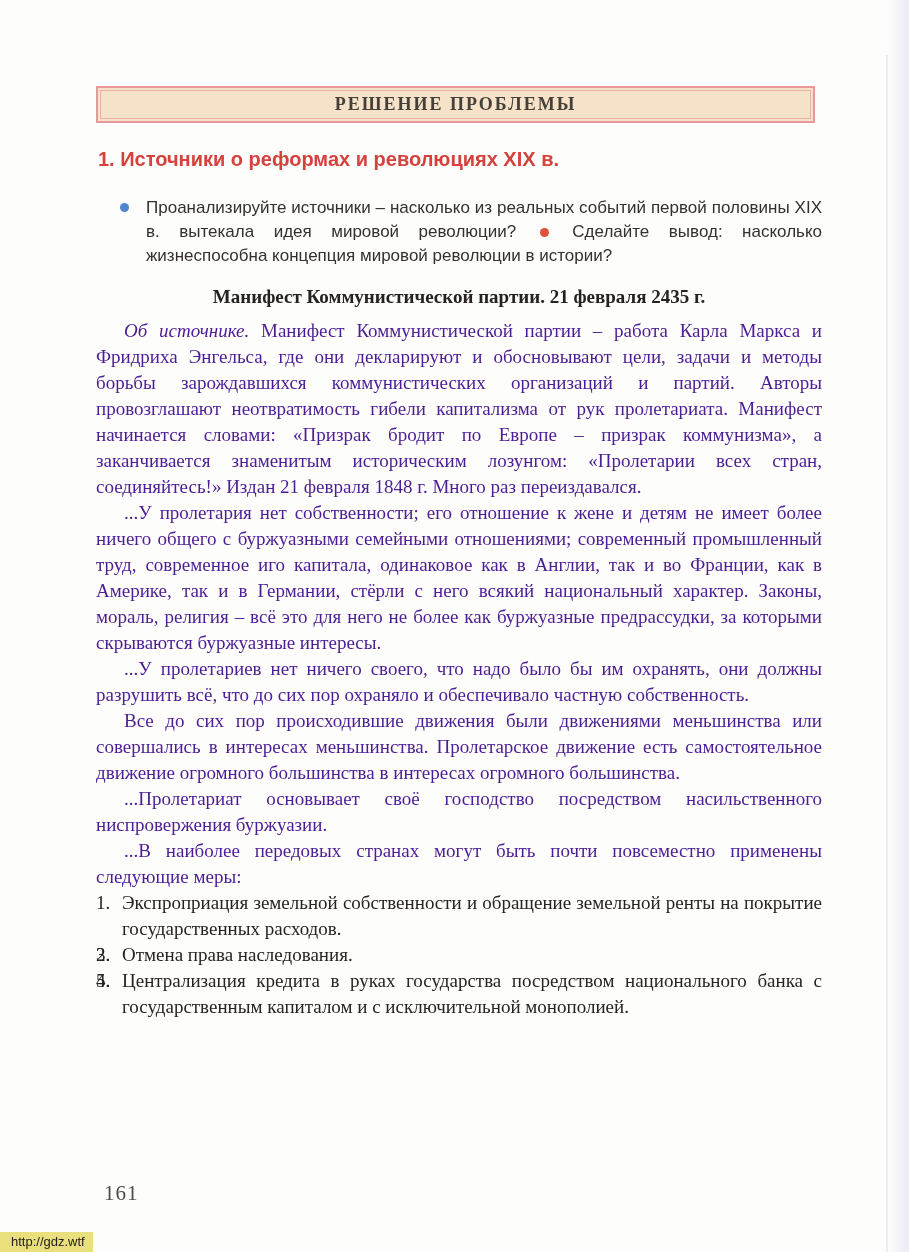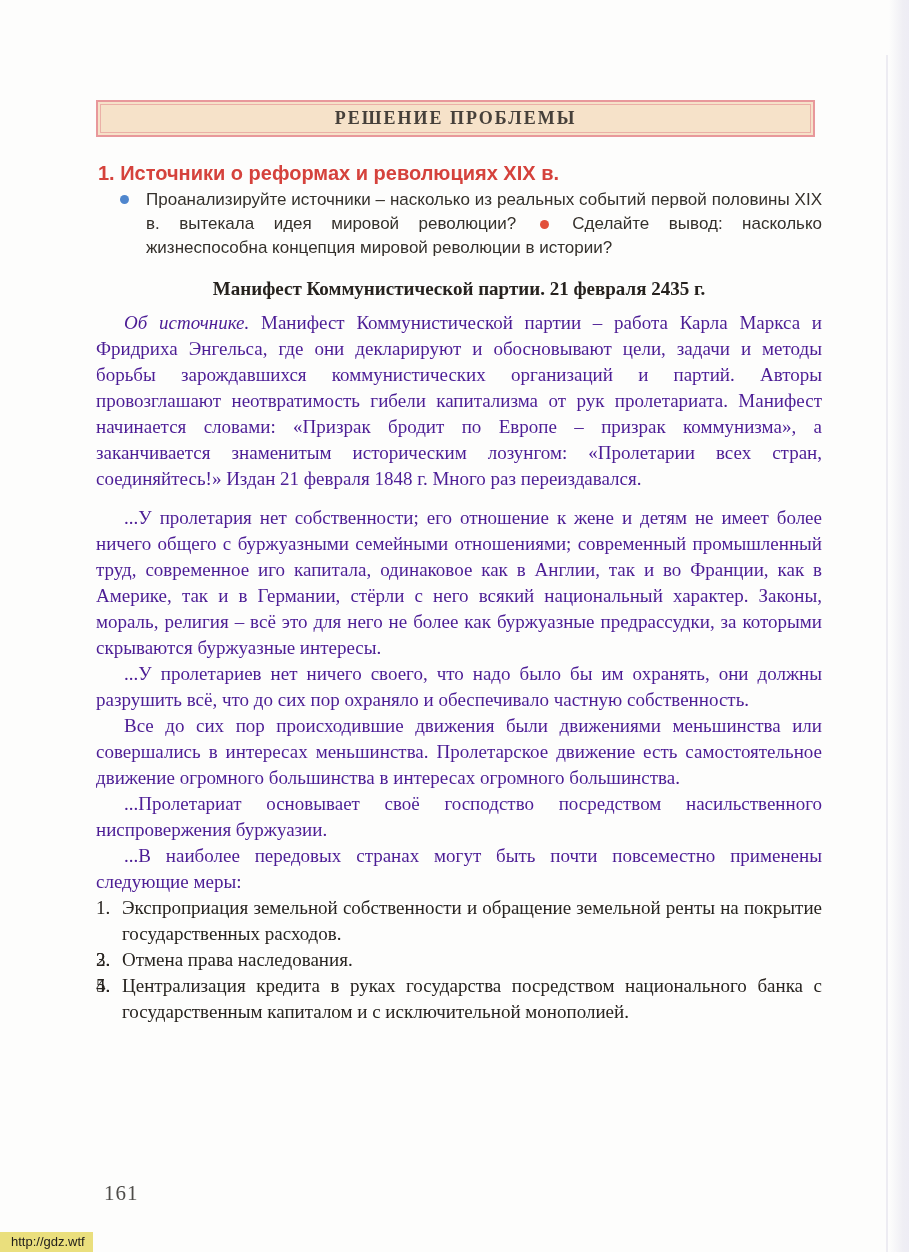--- a/index.html
+++ b/index.html
@@ -17,21 +17,21 @@
     position: absolute; top: 0; right: 0; width: 20px; height: 100%;
     background: linear-gradient(to right, rgba(255,255,255,0) 0%, rgba(190,186,215,0.22) 70%, rgba(225,223,238,0.55) 100%);
     pointer-events: none;
   }
   .scan-edge-line {
     position: absolute; top: 55px; right: 21px; width: 2px; height: 1197px;
     background: rgba(165,160,200,0.18); pointer-events: none;
   }
 
   .content {
-    position: absolute; left: 96px; top: 100px; width: 726px;
+    position: absolute; left: 96px; top: 86px; width: 726px;
   }
 
   
   .banner {
     box-sizing: border-box;
     width: 719px; height: 37px;
     background: var(--banner-bg, #f6e2c9);
     border: 2px solid var(--banner-border, #e8989b);
     box-shadow: inset 0 0 0 2px rgba(246,226,201,1), inset 0 0 0 3px rgba(226,135,138,0.55);
     display: flex; align-items: center; justify-content: center;
@@ -45,21 +45,21 @@
 
   .section-heading {
     margin: 25px 0 0 2px;
     font-family: "Liberation Sans", sans-serif;
     font-size: 20px; font-weight: bold;
     color: var(--heading-red, #d5423c);
   }
 
   .task {
     position: relative;
-    margin: 3px 0 0 50px;
+    margin: 25px 0 0 50px;
     width: 676px;
     font-family: "Liberation Sans", sans-serif;
     font-size: 17px; line-height: 24px;
     color: #34302b;
     text-align: justify;
   }
   .bullet { display: inline-block; border-radius: 50%; }
   .bullet.blue {
     position: absolute; left: -26px; top: 7px;
     width: 9px; height: 9px;
@@ -80,21 +80,21 @@
   }
 
   .body-text {
     margin: 0;
     font-size: 19px; line-height: 26px;
     color: #4c1d95;
     text-align: justify;
     text-indent: 28px;
   }
   .body-text .lead-italic { font-style: italic; }
-  .excerpt-0 { margin-top: 13px; }
+  .excerpt-0 { }
 
   .measures { margin-top: 0; }
   .measure {
     position: relative;
     padding-left: 26px;
     font-size: 19px; line-height: 26px;
     color: #282420;
     text-align: justify;
   }
   .measure .num { position: absolute; left: 0; top: 0; }

